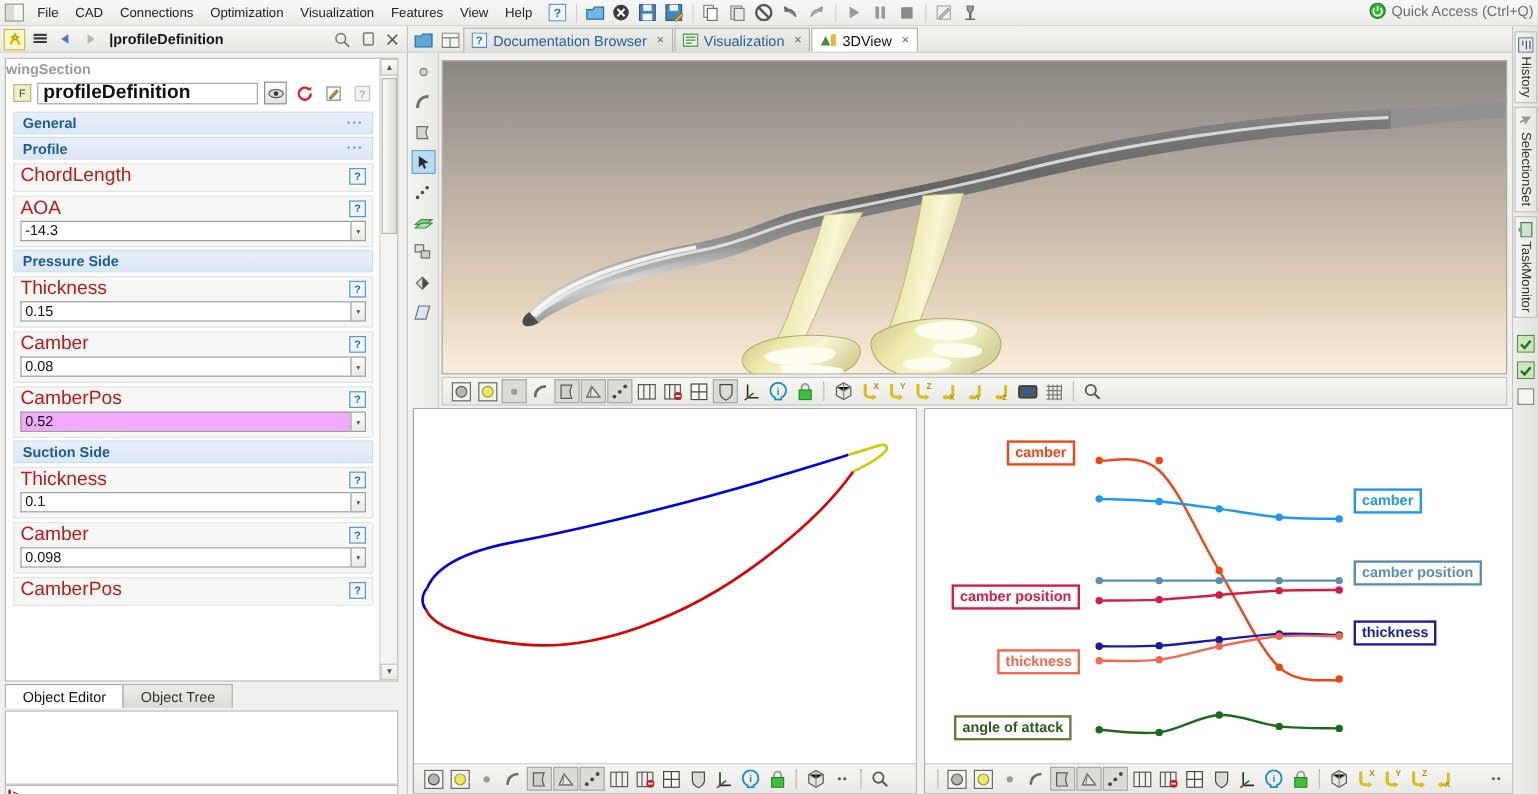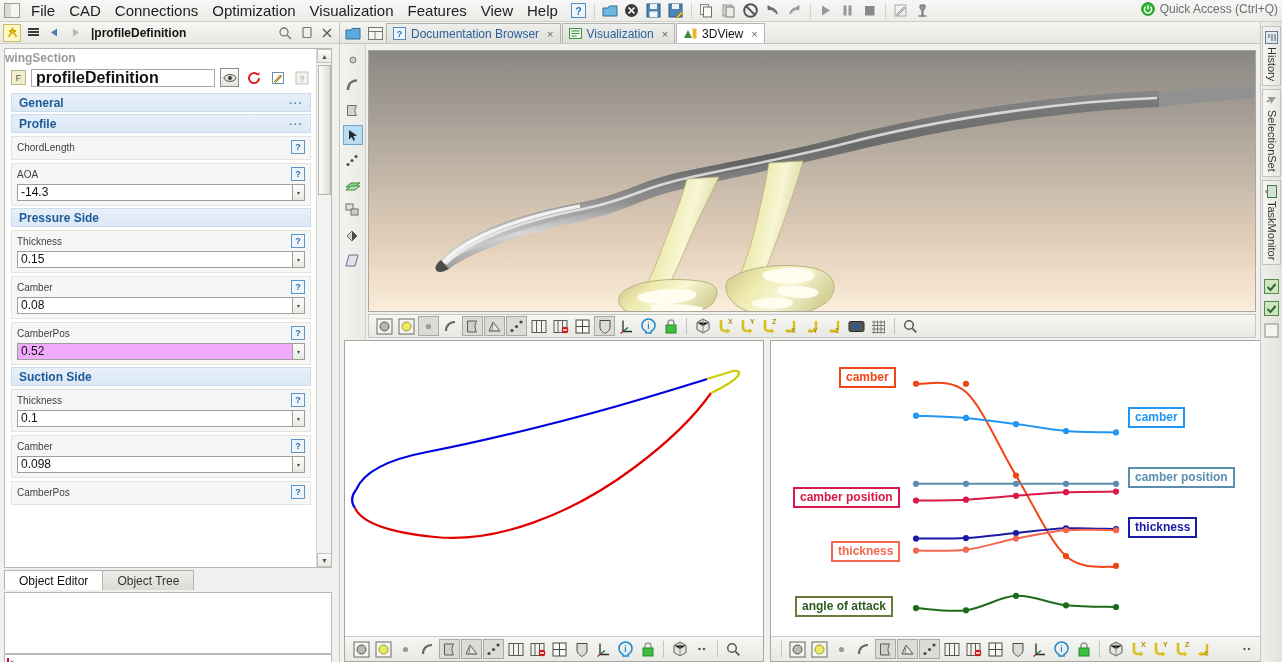--- a/index.html
+++ b/index.html
@@ -20,21 +20,21 @@
     background: linear-gradient(to bottom,#f7f7f5 0%,#ebebe8 100%);
     border-bottom: 1px solid #cfcfca;
     display: flex; align-items: center;
   }
   .menu-app-icon {
     width: 16px; height: 15px; margin: 0 4px 0 4px;
     background: linear-gradient(to right,#dcdcd6 0 45%, #f6f6f2 45% 100%);
     border: 1px solid #9a9a92;
   }
   .menu-item {
-    padding: 2px 7px; font-size: 15px; color: #222; cursor: default; white-space: nowrap;
+    padding: 2px 7px; font-size: 11px; color: #222; cursor: default; white-space: nowrap;
   }
   .mb-sep { width:1px; height:16px; background:#d2d2cc; margin:0 4px; }
   .tb-btn {
     width: 20px; height: 18px; margin: 0 1px;
     display:flex; align-items:center; justify-content:center;
     cursor: default;
   }
   .tb-btn svg { display:block; }
   .quick-access {
     position:absolute; right: 4px; top: 2px; display:flex; align-items:center; gap:5px;
@@ -91,21 +91,21 @@
   .nr-btn.framed { border:1px solid #8e8e88; background:linear-gradient(to bottom,#fdfdfc,#e3e3de); }
   .section-hdr {
     margin: 2px 6px 0 6px; height:19px; display:flex; align-items:center; justify-content:space-between;
     background: linear-gradient(to bottom,#e8f0f9,#dbe8f5);
     border:1px solid #cddcec; padding:0 7px;
     color:#1f5b96; font-weight:bold; font-size:12px;
   }
   .section-hdr .dots { color:#5b85b3; font-weight:bold; letter-spacing:1px; font-size:11px;}
   .field-group { margin: 3px 6px 0 6px; background:#f6f6f4; border:1px solid #e3e3df; padding:2px 5px 4px 5px;}
   .field-label-row { display:flex; align-items:center; justify-content:space-between; height:16px; }
-  .field-label { color:#404040; font-size:10px; }
+  .field-label { color:#b91c1c; font-size:16px; }
   .help-btn {
     width:14px;height:14px;border:1px solid #5f95c9;background:#eef5fc;color:#2a6db0;
     font-size:9px;font-weight:bold;display:flex;align-items:center;justify-content:center;cursor:default;
   }
   .field-input-wrap { display:flex; margin-top:2px; }
   .field-input {
     flex:1; height:17px; border:1px solid #9f9f99; border-right:none; background:#fff;
     font-size:12px; padding:0 3px; color:#101010; line-height:15px; font-family:"Liberation Sans",sans-serif;
   }
   .field-input.highlight { background:#f0abfc; }

